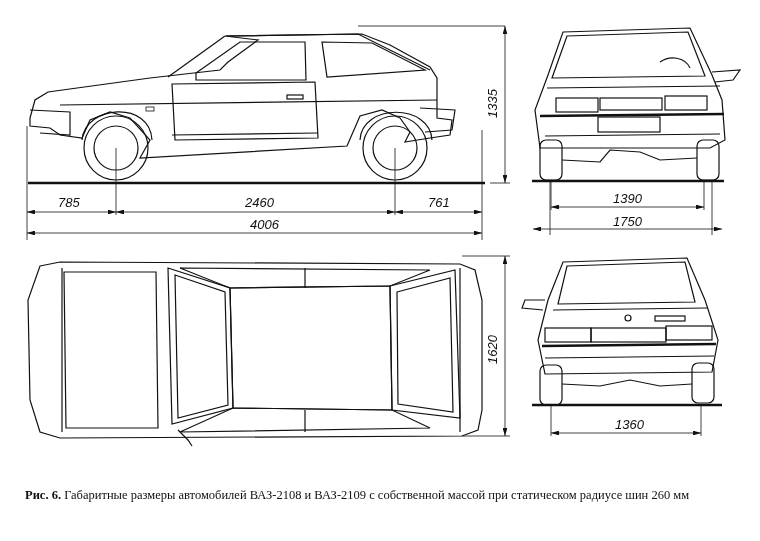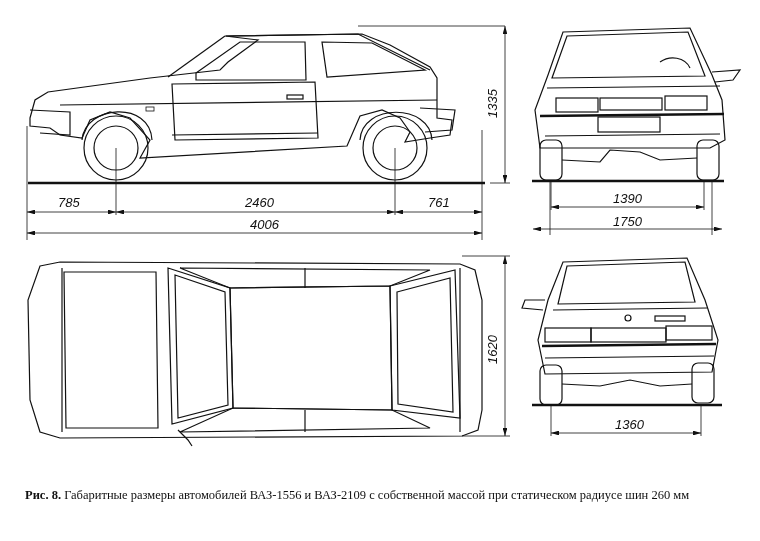--- a/index.html
+++ b/index.html
@@ -143,15 +143,15 @@
     <path class="ln" d="M562,384 L600,386 L630,380 L660,386 L692,384"></path>
 
     <line class="thn" x1="551" y1="405" x2="551" y2="436"></line>
     <line class="thn" x1="701" y1="405" x2="701" y2="436"></line>
     <line class="thn" x1="551" y1="433" x2="701" y2="433" marker-start="url(#arr)" marker-end="url(#arr)"></line>
     <text class="dim" x="615" y="429">1360</text>
   </g>
 </svg>
 
 <div class="caption">
-  <span class="fig">Рис. 8.</span>
-  <span>Габаритные размеры автомобилей ВАЗ-1556 и ВАЗ-2109 с собственной массой при статическом радиусе шин 260 мм</span>
+  <span class="fig">Рис. 6.</span>
+  <span>Габаритные размеры автомобилей ВАЗ-2108 и ВАЗ-2109 с собственной массой при статическом радиусе шин 260 мм</span>
 </div>
 
 </body></html>

